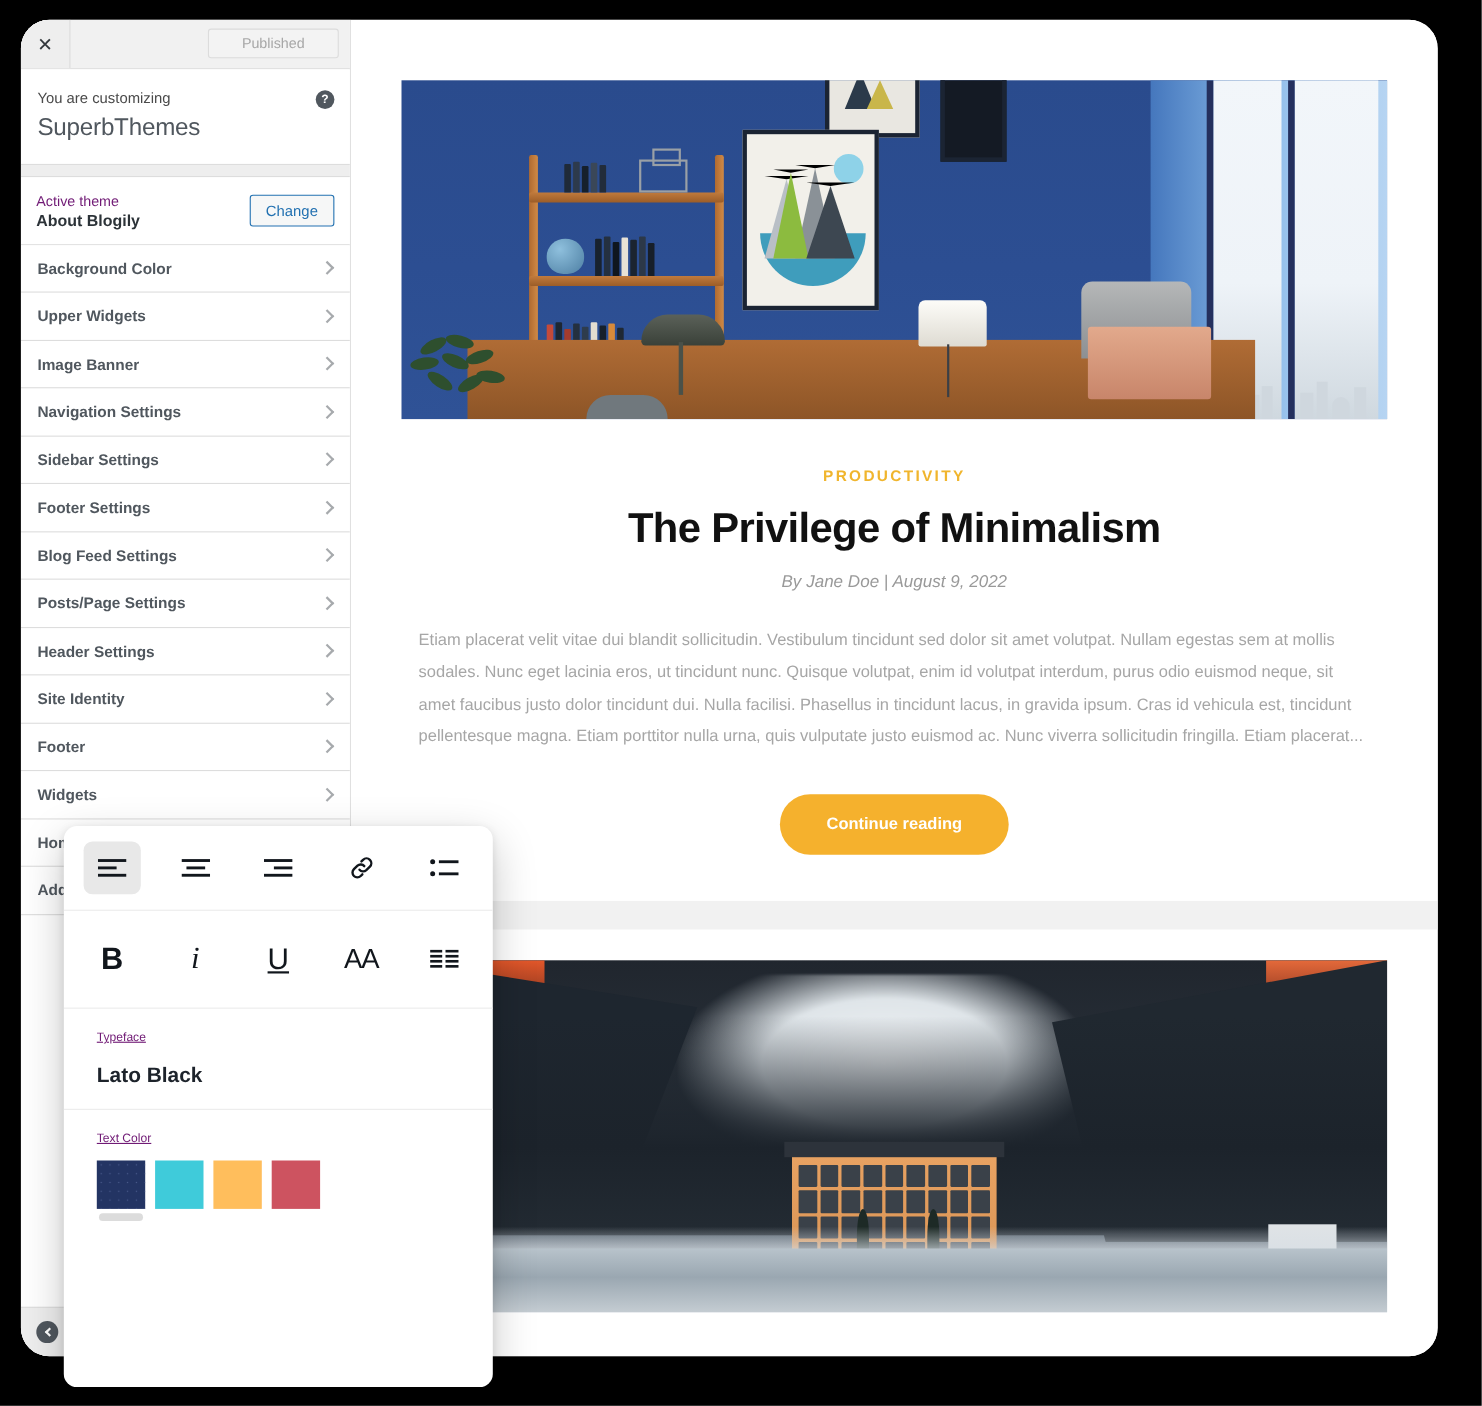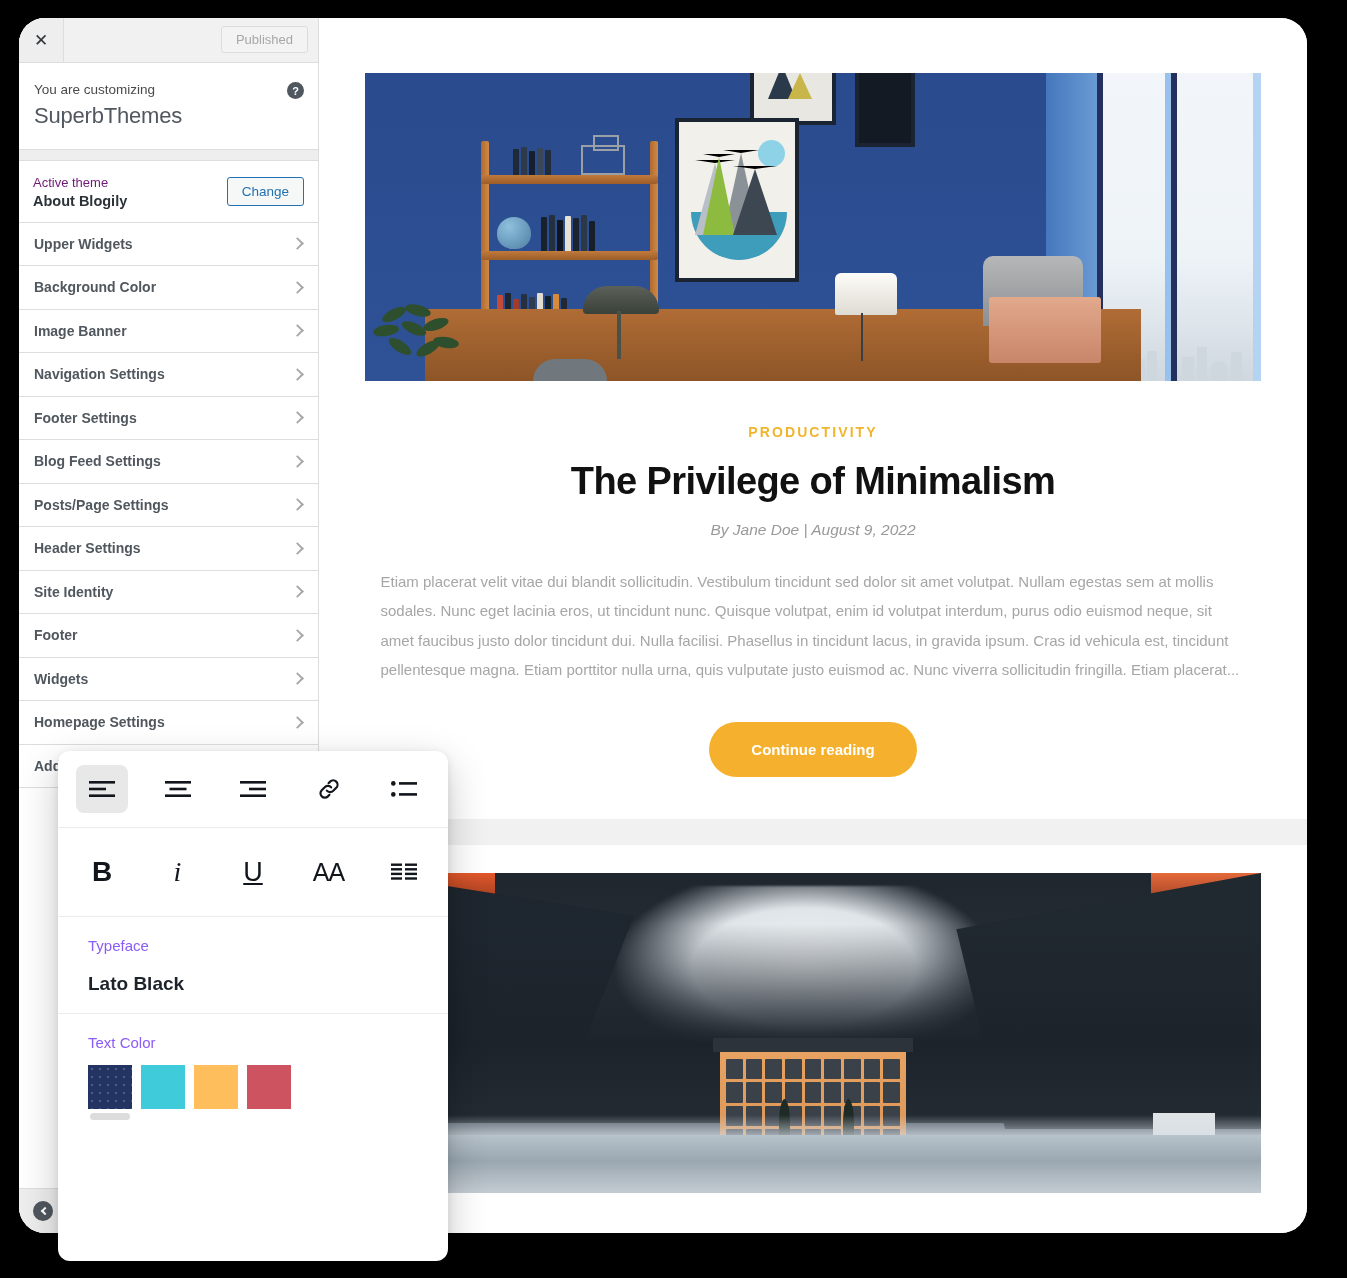--- a/index.html
+++ b/index.html
@@ -57,21 +57,21 @@
     cursor: pointer;
   }
   .cz-published {
     position: absolute;
     right: 10px;
     top: 8px;
     background: #f3f3f3;
     border: 1px solid #dcdcdc;
     color: #a7a7a7;
     font-size: 13px;
-    padding: 5px 14px;
+    padding: 5px 30px;
     border-radius: 3px;
   }
 
   .cz-title-block {
     padding: 18px 20px 20px 15px;
     background: #fff;
     border-bottom: 1px solid #dddddd;
     position: relative;
   }
   .cz-customizing {
@@ -437,21 +437,21 @@
   }
   .tp-btn.active { background: #e8e8e8; }
   .tp-btn svg { display: block; }
   .tp-glyph { font-size: 26px; color: #11161c; }
   .tp-glyph.bold { font-weight: bold; font-size: 28px; }
   .tp-glyph.ital { font-style: italic; font-family: "Liberation Serif", serif; font-size: 28px;}
   .tp-glyph.und { text-decoration: underline; font-size: 27px; }
   .tp-glyph.aa { font-size: 25px; letter-spacing: -1px; }
 
   .tp-section { padding: 20px 30px 18px 30px; border-bottom: 1px solid #ececec; }
-  .tp-label { font-size: 15px; color: #8b5cf6; }
+  .tp-label { font-size: 11px; color: #701a75; text-decoration: underline; }
   .tp-value { font-size: 19px; font-weight: bold; color: #1d232b; margin-top: 19px; }
 
   .tp-sizes {
     display: flex; align-items: center; gap: 8px; margin-top: 16px;
   }
   .tp-size {
     min-width: 46px; height: 40px;
     display: flex; align-items: center; justify-content: center;
     font-size: 19px; color: #1d232b;
     border-radius: 7px; cursor: pointer;
@@ -662,33 +662,37 @@
     <div class="cz-theme-row">
       <div>
         <div class="cz-theme-label">Active theme</div>
         <div class="cz-theme-name">About Blogily</div>
       </div>
       <button class="cz-change-btn">Change</button>
     </div>
 
     <div class="cz-panel-list">
       <div class="cz-panel-item">
+        <span class="cz-panel-label">Background Color</span>
+        <span class="chev"></span>
+      </div>
+      <div class="cz-panel-item">
         <span class="cz-panel-label">Upper Widgets</span>
         <span class="chev"></span>
       </div>
       <div class="cz-panel-item">
-        <span class="cz-panel-label">Background Color</span>
-        <span class="chev"></span>
-      </div>
-      <div class="cz-panel-item">
         <span class="cz-panel-label">Image Banner</span>
         <span class="chev"></span>
       </div>
       <div class="cz-panel-item">
         <span class="cz-panel-label">Navigation Settings</span>
+        <span class="chev"></span>
+      </div>
+      <div class="cz-panel-item">
+        <span class="cz-panel-label">Sidebar Settings</span>
         <span class="chev"></span>
       </div>
       <div class="cz-panel-item">
         <span class="cz-panel-label">Footer Settings</span>
         <span class="chev"></span>
       </div>
       <div class="cz-panel-item">
         <span class="cz-panel-label">Blog Feed Settings</span>
         <span class="chev"></span>
       </div>

